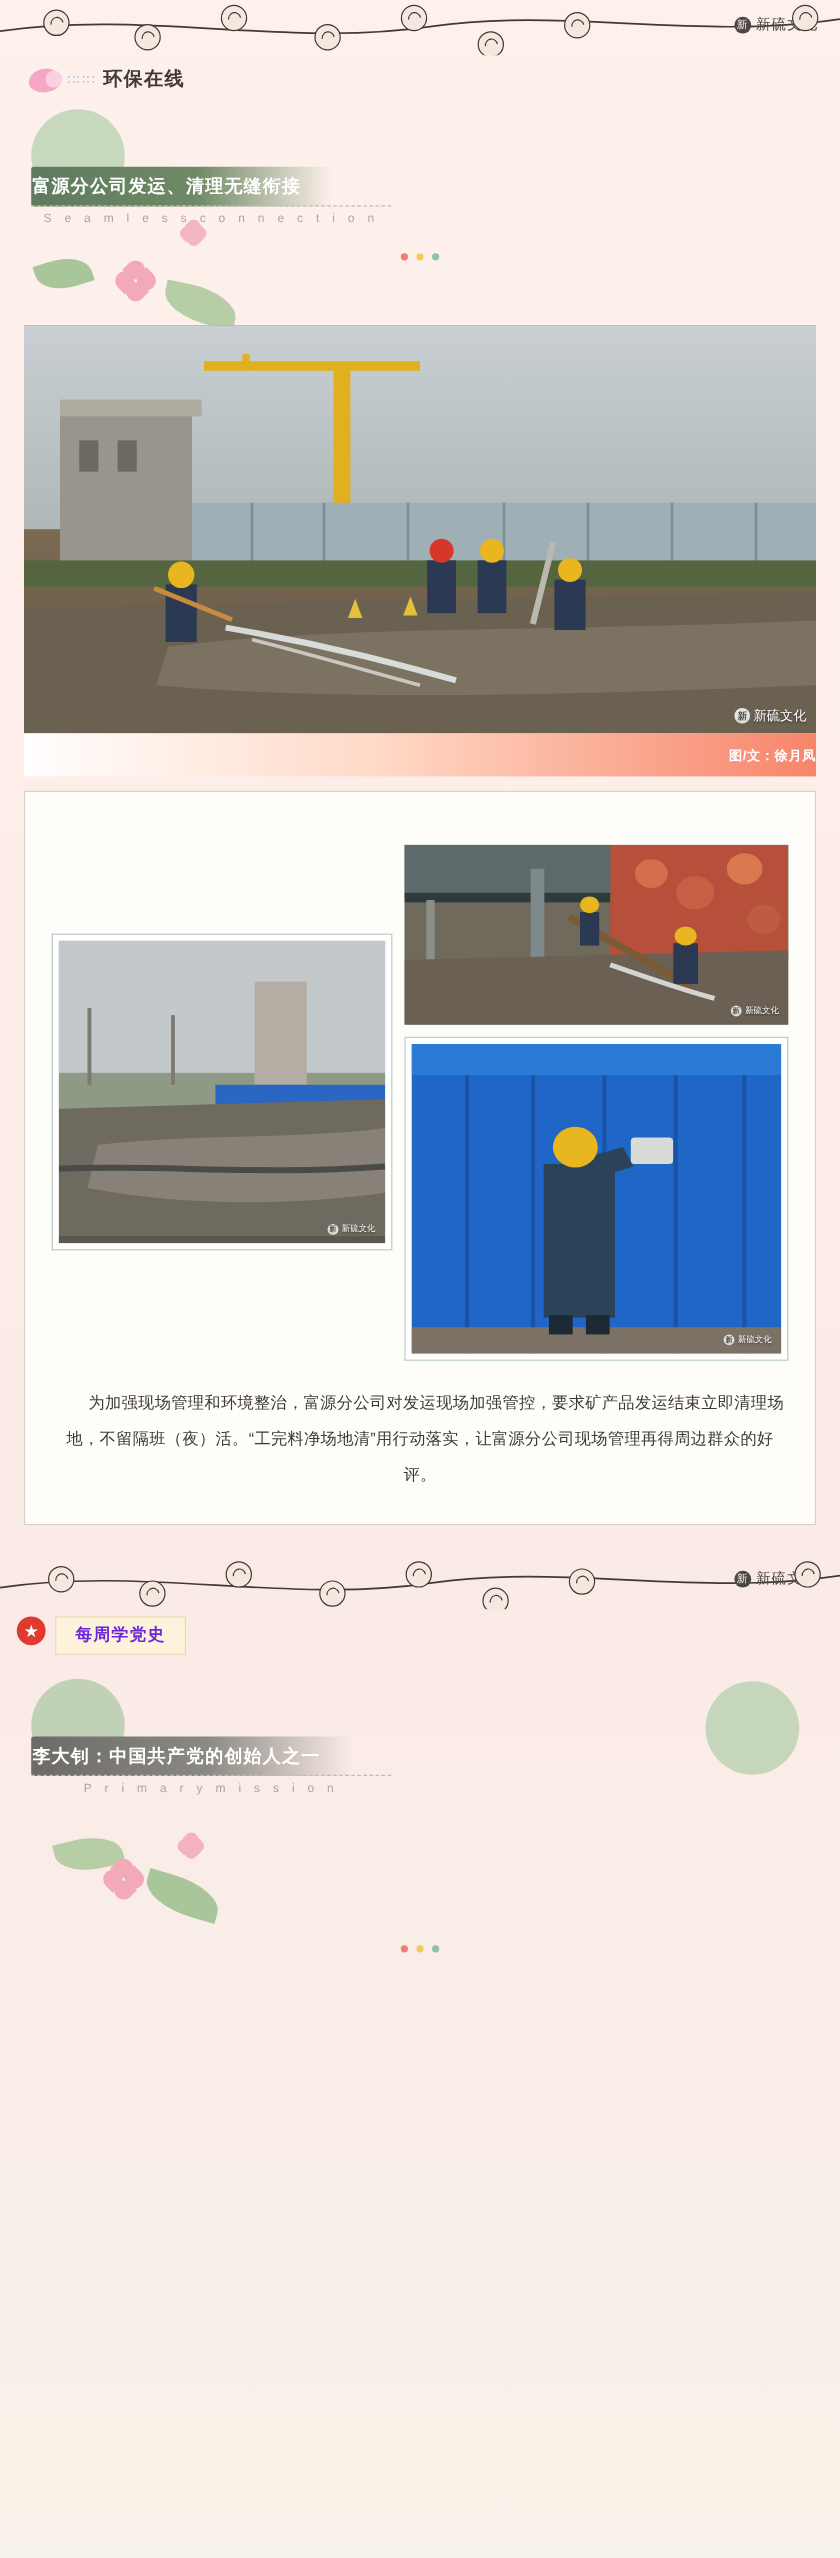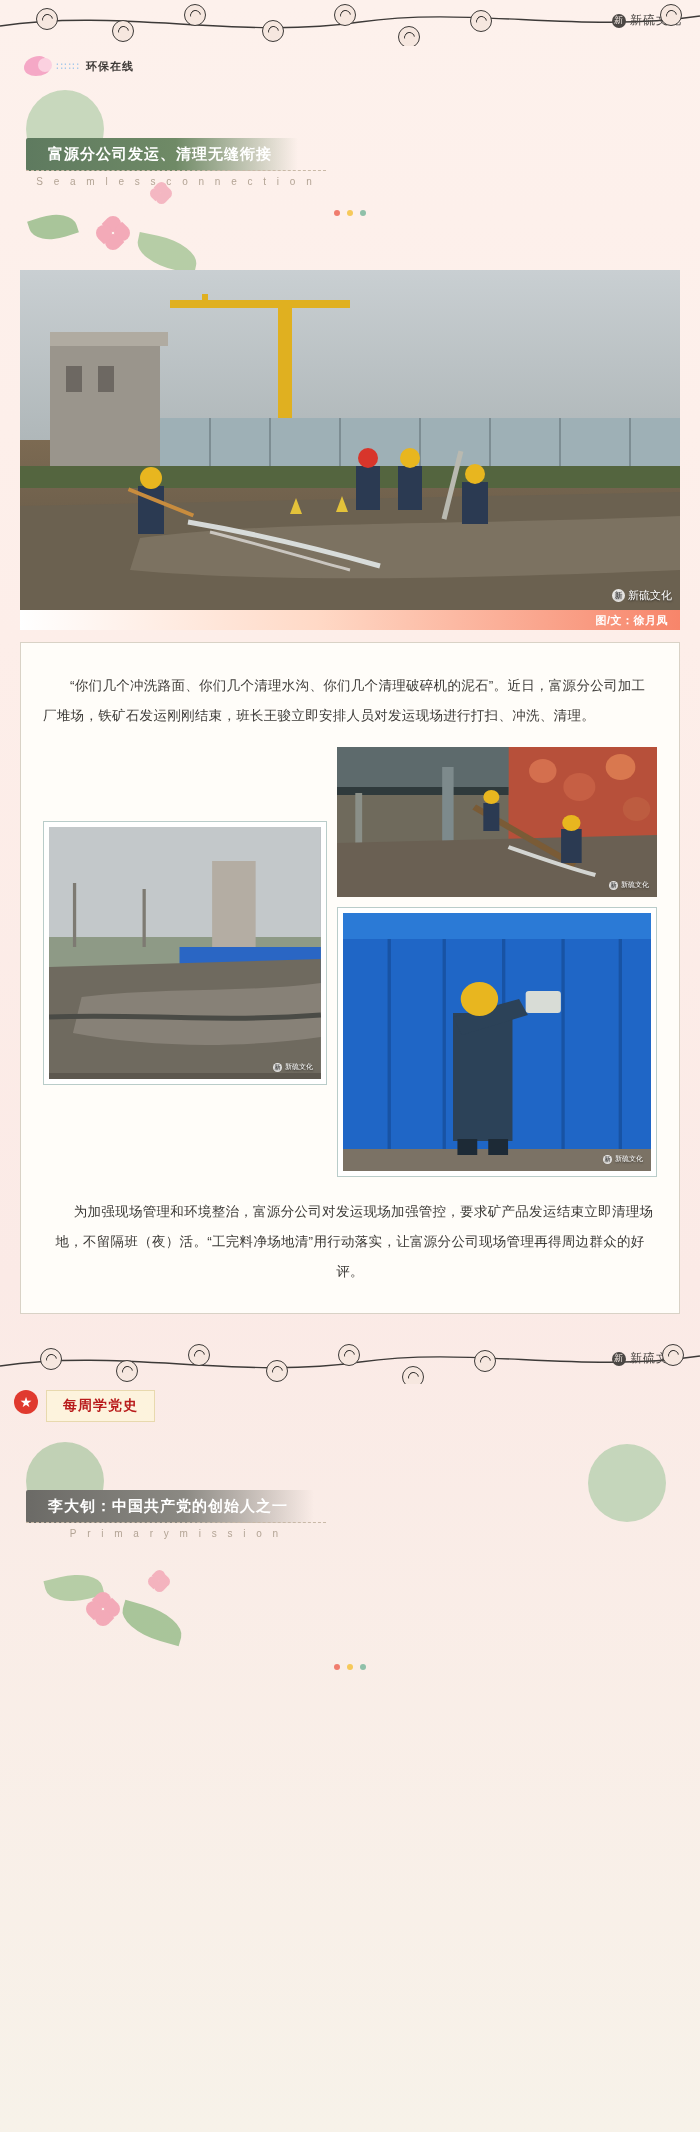--- a/index.html
+++ b/index.html
@@ -88,21 +88,21 @@
     width: 14px; height: 14px;
     border-radius: 50%;
     background: #fbd1e0;
   }
   .sec-label .dots {
     letter-spacing: 1px;
     color: #9fc6ea;
     font-size: 11px;
   }
   .sec-label .txt {
-    font-size: 11px;
+    font-size: 16px;
     color: #3e3a37;
     font-weight: bold;
     letter-spacing: 1px;
   }
 
   
   .title-wrap {
     position: relative;
     margin: 26px 0 0 0;
     height: 96px;
@@ -117,21 +117,21 @@
   }
   .title-circle.green2 { background: #bed0b2; }
   .title-bar {
     position: absolute;
     left: 26px; top: 36px;
     background: linear-gradient(90deg,#5e7a5f 0%, #6f8a66 55%, rgba(160,180,150,0) 100%);
     color: #fff;
     font-size: 15px;
     font-weight: bold;
     letter-spacing: 1px;
-    padding: 7px 26px 7px 22px;
+    padding: 7px 26px 7px 1px;
     border-radius: 2px;
     white-space: nowrap;
   }
   .title-sub {
     position: absolute;
     left: 26px; top: 68px;
     width: 300px;
     border-top: 1px dashed #c9b9a7;
     padding-top: 5px;
     color: #b3a495;
@@ -206,26 +206,25 @@
     background: rgba(255,255,255,.85);
     color: #2c2c2c;
     font-size: 8px;
     display: flex; align-items: center; justify-content: center;
   }
   .wm.small { font-size: 7px; }
   .wm.small .wmc { width: 9px; height: 9px; font-size: 6px; }
 
   .credit {
     margin: 0 20px;
-    height: 20px;
+    height: 36px;
     background: linear-gradient(90deg,#ffffff 0%, #ffd9c6 45%, #f7856a 100%);
     display: flex;
     align-items: center;
     justify-content: flex-end;
-    padding-right: 12px;
     color: #fff;
     font-size: 11px;
     font-weight: bold;
     letter-spacing: .5px;
   }
 
   
   .card {
     margin: 12px 20px 0 20px;
     border: 1px solid #d9d2c6;
@@ -263,21 +262,21 @@
     border-radius: 50%;
     display: flex; align-items: center; justify-content: center;
     color: #fff;
     font-size: 14px;
   }
   .tag-box {
     display: inline-block;
     margin-left: 46px;
     background: #fdf3dd;
     border: 1px solid #e8d9ae;
-    color: #b91c1c;
+    color: #6d28d9;
     font-weight: bold;
     font-size: 14px;
     padding: 6px 16px;
     letter-spacing: 1px;
   }
   .big-circle {
     position: absolute;
     right: 34px;
     width: 78px; height: 78px;
     border-radius: 50%;
@@ -418,21 +417,20 @@
       <span>新硫文化</span>
     </div>
   </div>
 </div>
 
 <div class="credit">
   <span>图/文：徐月凤</span>
 </div>
 
 <div class="card">
-  <p class="para q">“你们几个冲洗路面、你们几个清理水沟、你们几个清理破碎机的泥石”。近日，富源分公司加工厂堆场，铁矿石发运刚刚结束，班长王骏立即安排人员对发运现场进行打扫、冲洗、清理。</p>
 
   <div class="img-grid">
     <div class="col-left">
       <div class="framed">
         <div class="photo" style="height:252px;">
           <svg viewBox="0 0 250 252" preserveAspectRatio="none" style="display:block;width:100%;height:252px;">
             <rect x="0" y="0" width="250" height="120" fill="#c3c8ca"></rect>
             <rect x="0" y="110" width="250" height="30" fill="#8e9a86"></rect>
             <rect x="150" y="34" width="40" height="86" fill="#b4ada3"></rect>
             <rect x="22" y="56" width="3" height="64" fill="#7d7a72"></rect>

